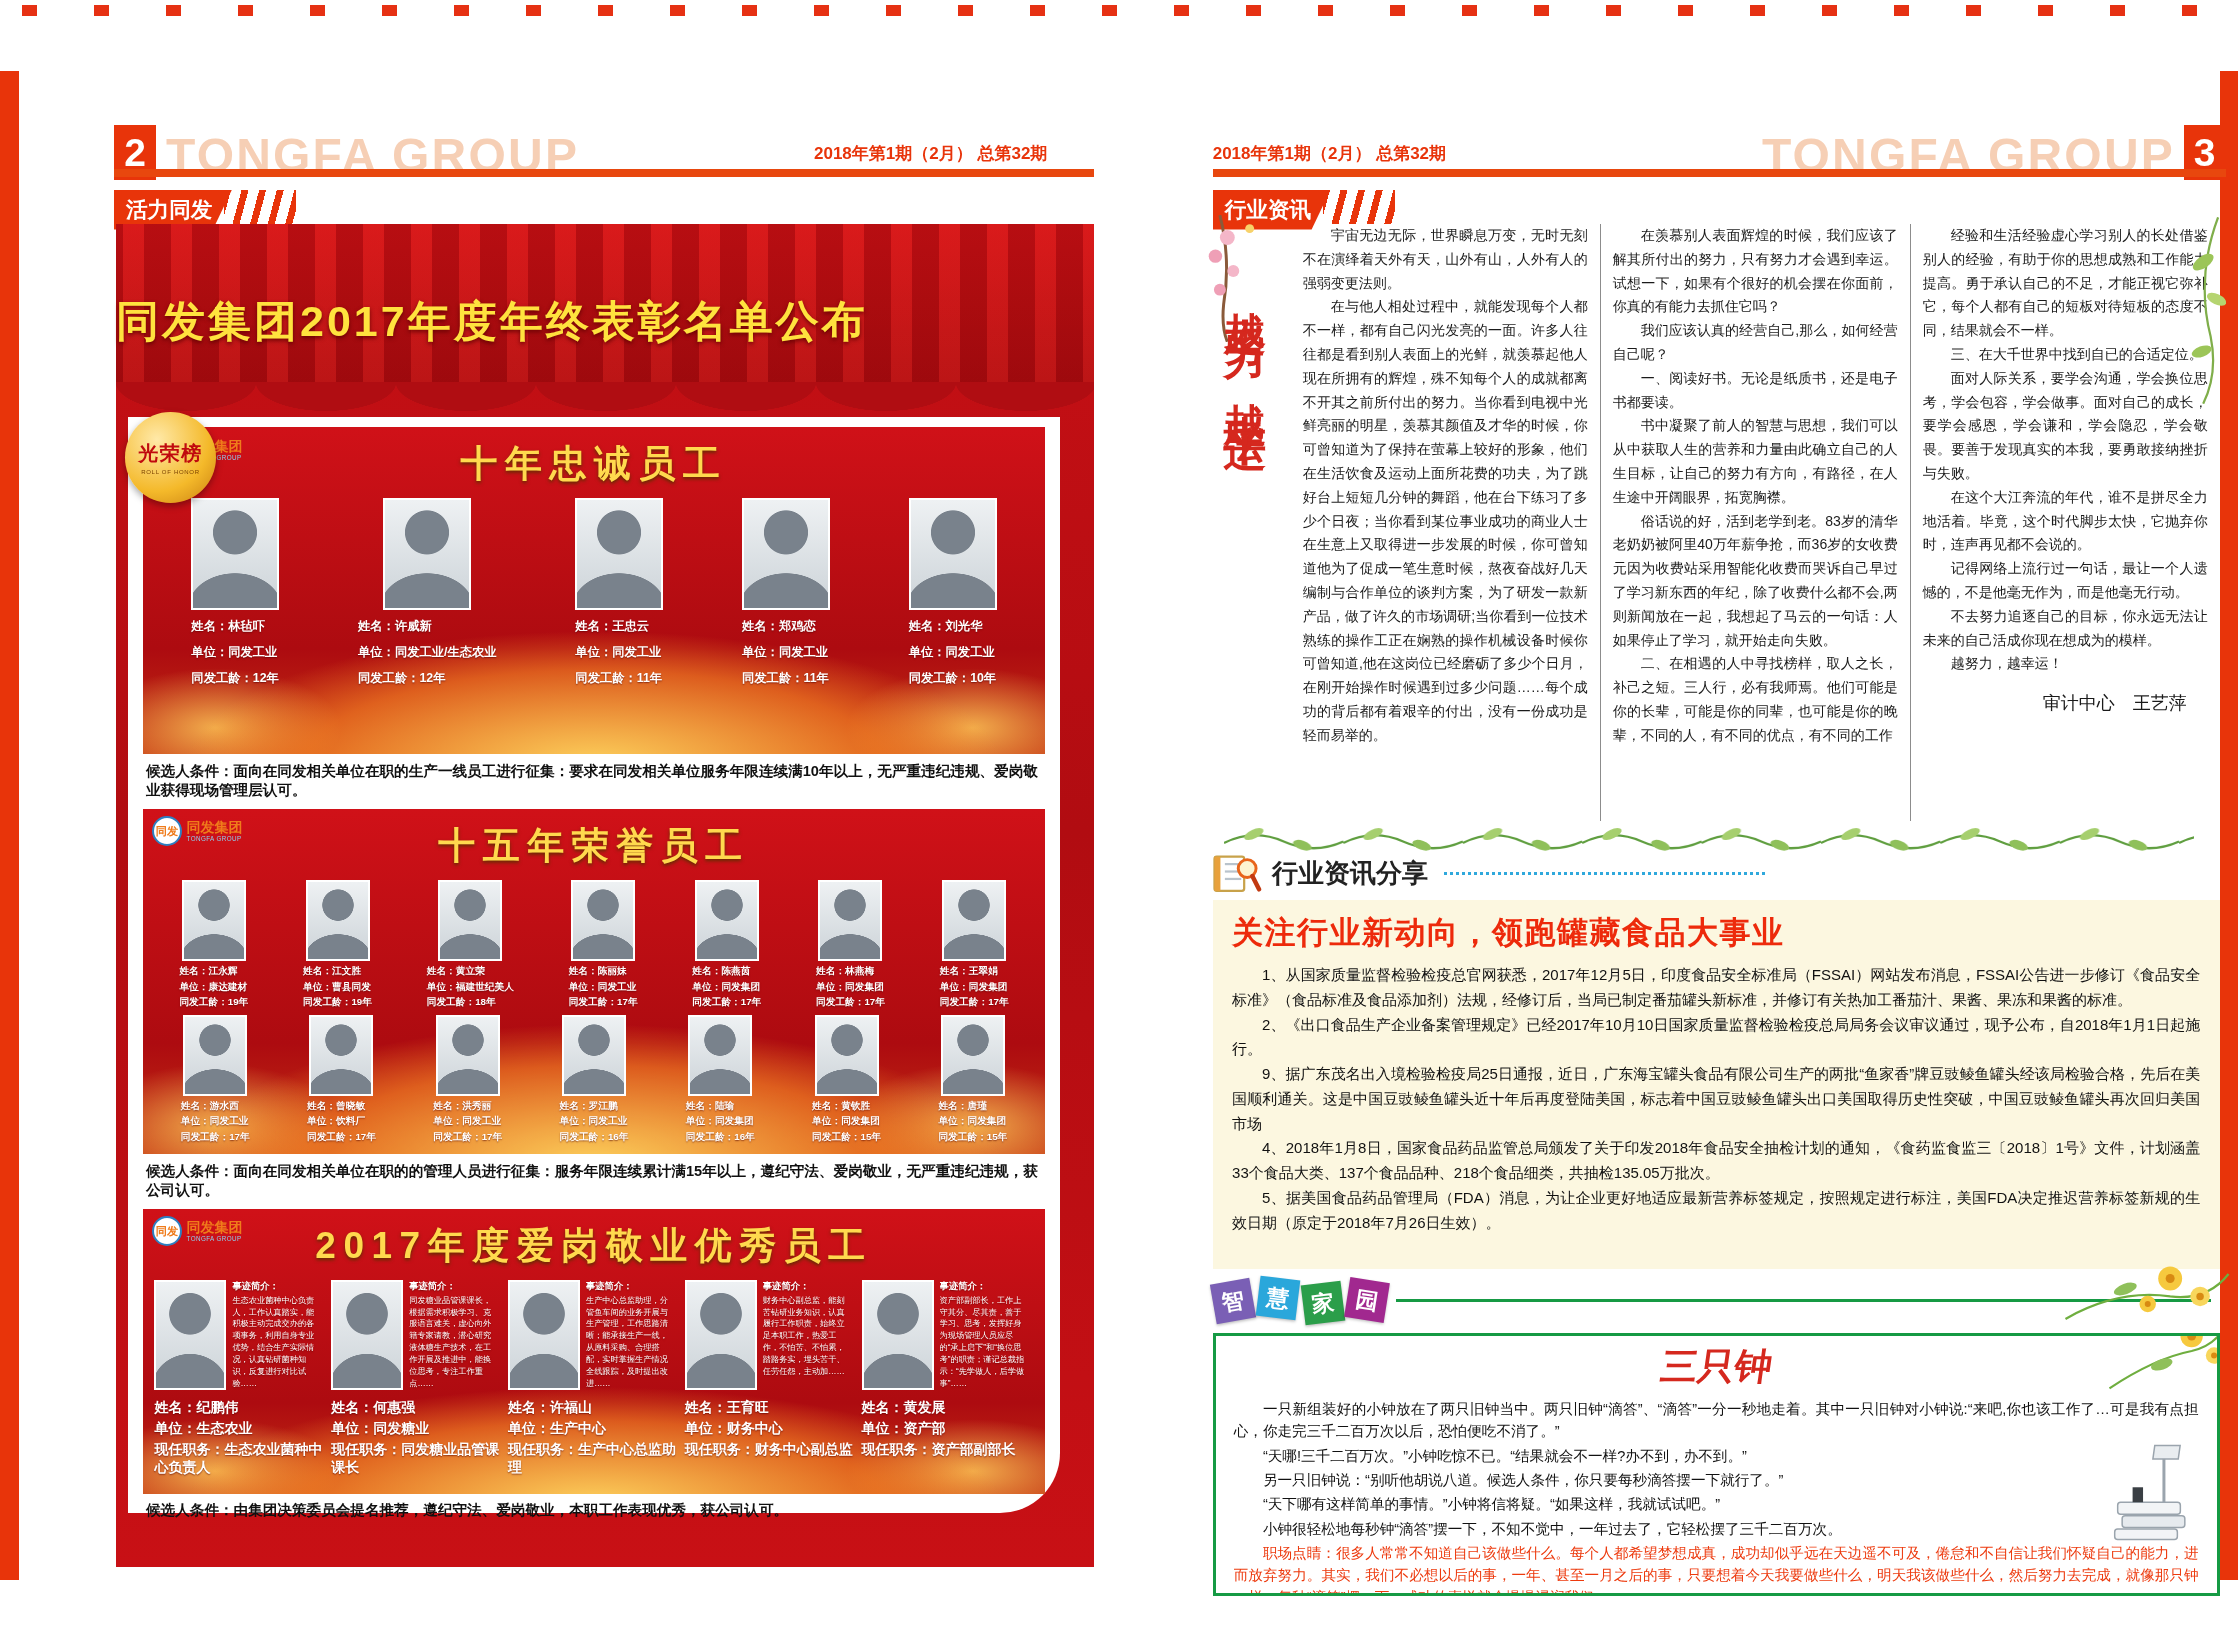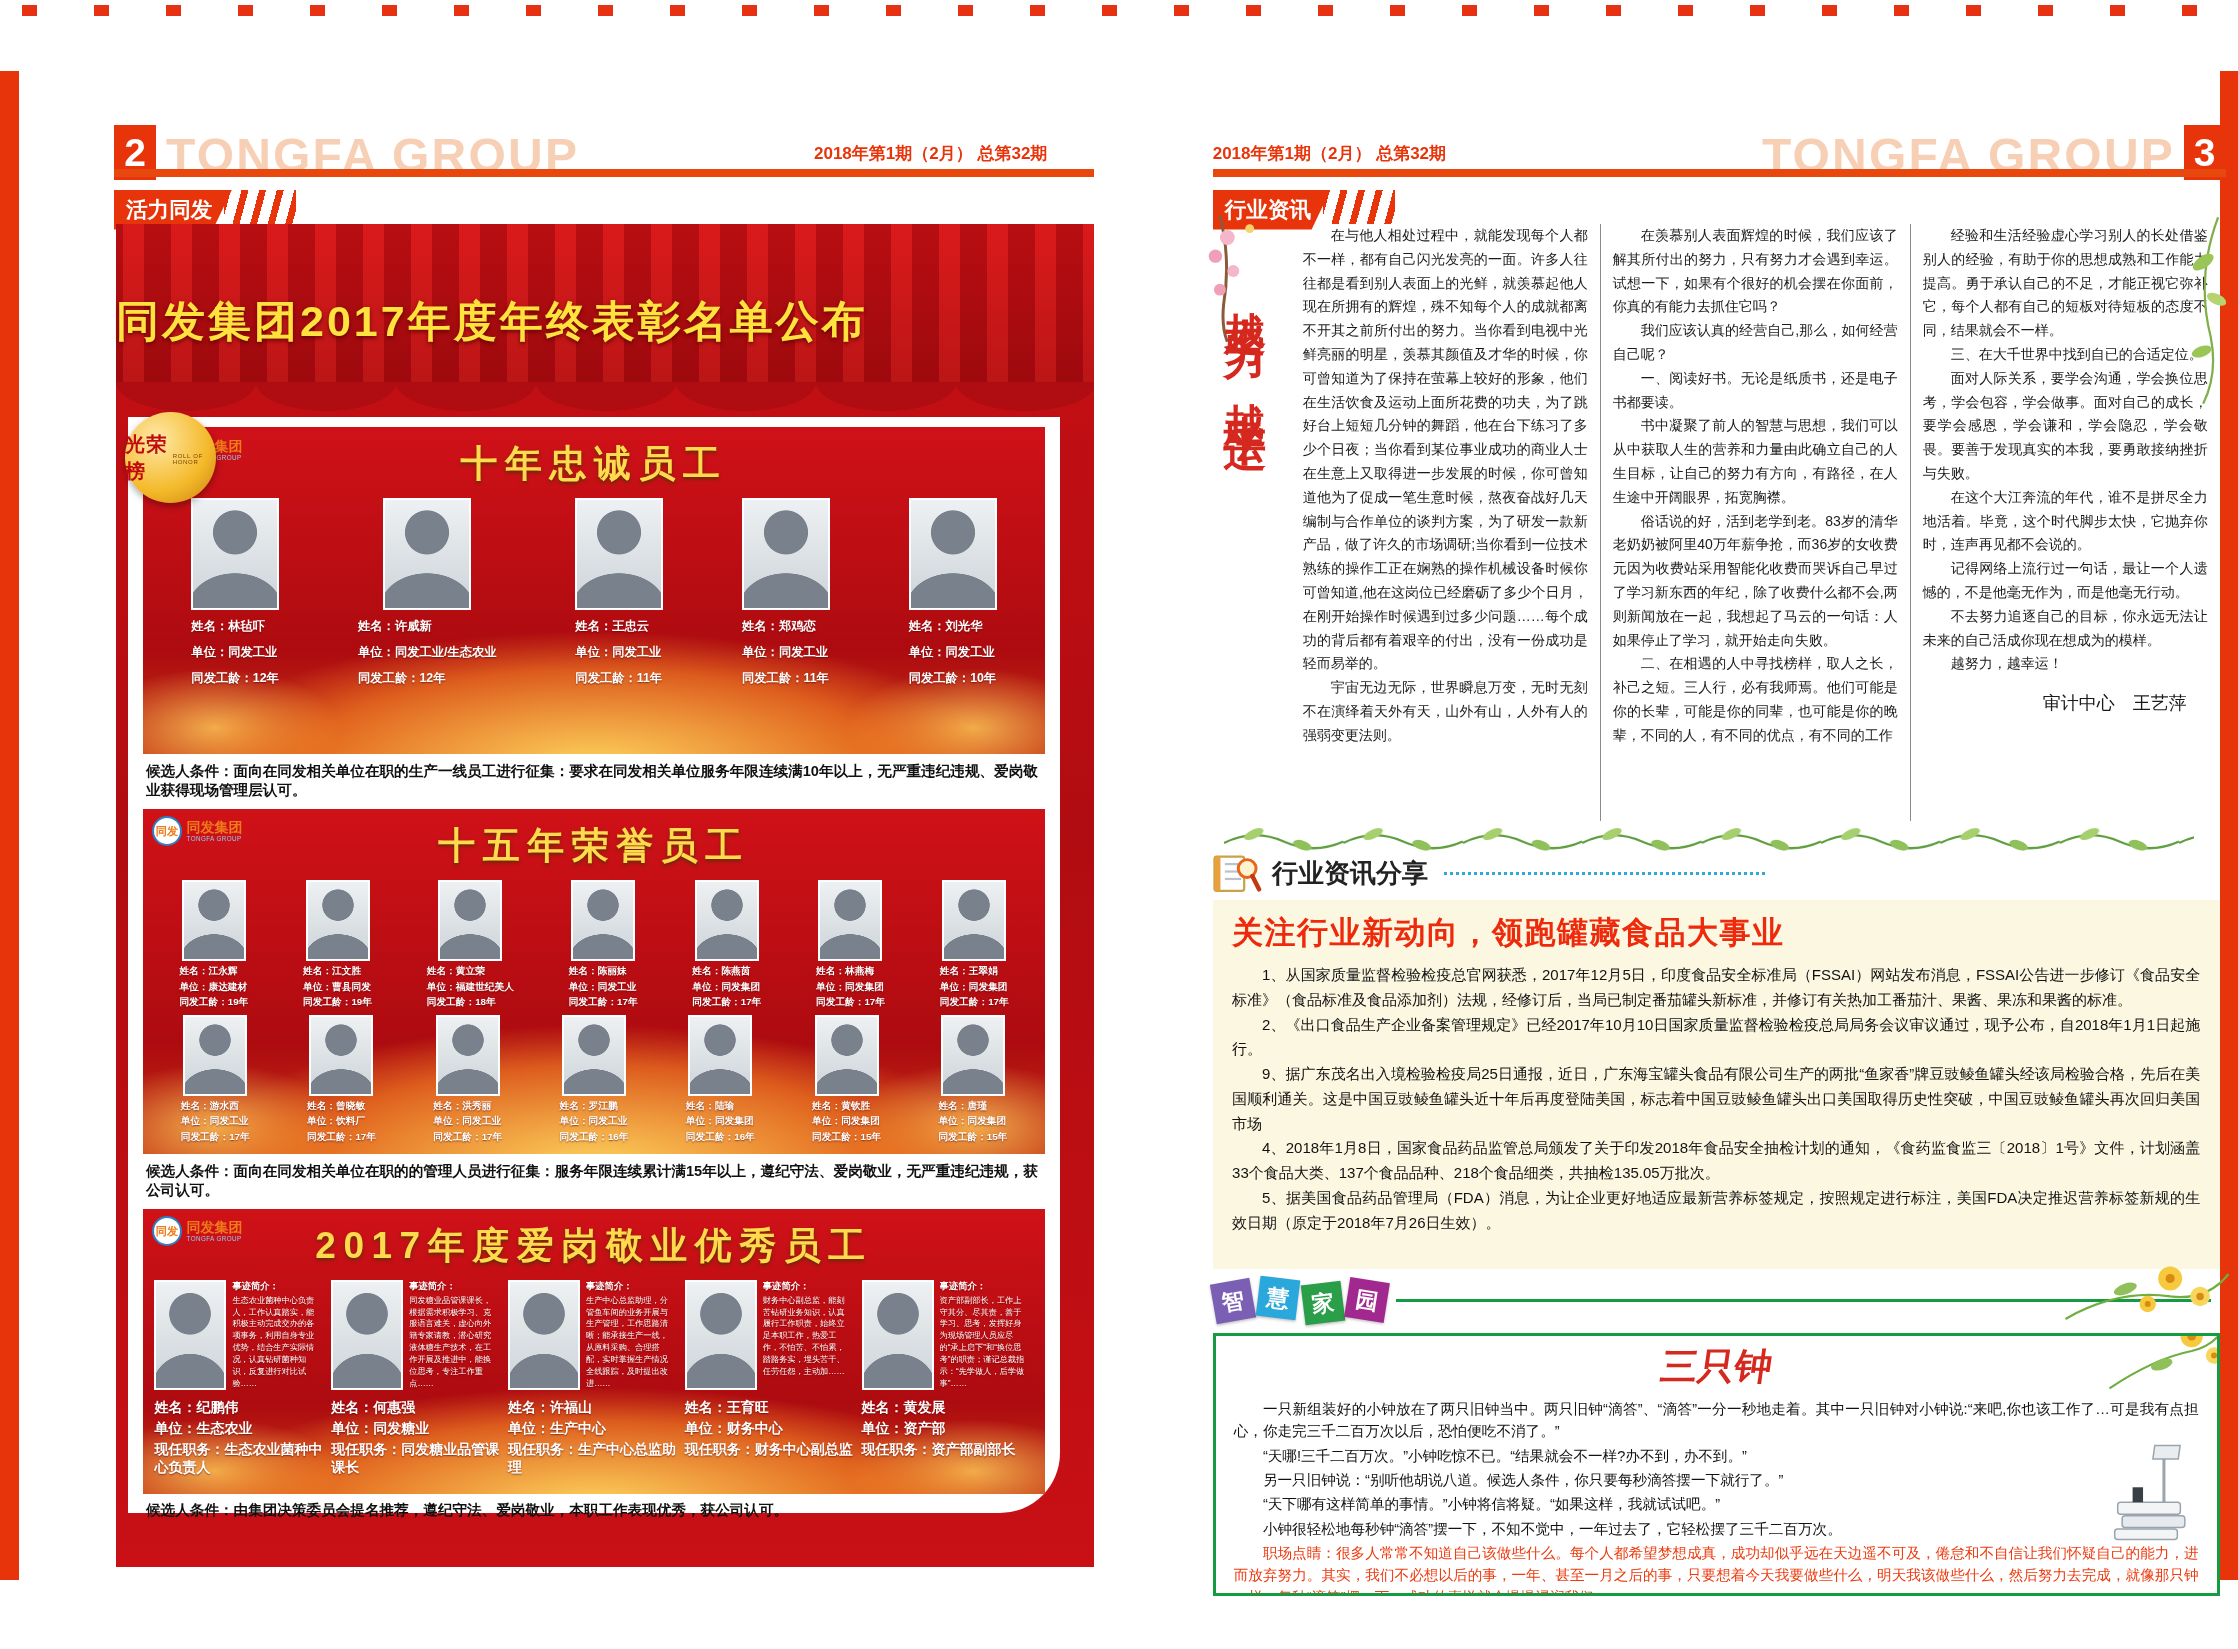--- a/index.html
+++ b/index.html
@@ -39,21 +39,21 @@
   .curtain{position:absolute;top:0;left:0;right:0;height:160px;
     background:repeating-linear-gradient(90deg,rgba(110,0,0,.28) 0 7.5px,rgba(255,70,45,.14) 7.5px 28px,rgba(110,0,0,.28) 28px 48px),
       linear-gradient(180deg,#d41318,#b00d12);}
   .curtain::after{content:"";position:absolute;left:0;right:0;bottom:-28px;height:30px;
     background:radial-gradient(52% 100% at 50% 0%,#b00d12 96%,transparent 97%);
     background-size:140px 30px;background-repeat:repeat-x;}
   .poster-title{position:absolute;top:69px;left:0;right:0;font-size:43px;font-weight:800;
     color:#ffe23e;letter-spacing:3px;text-shadow:0 2.2px 4.5px rgba(90,0,0,.85);z-index:2;}
   .badge{position:absolute;left:9px;top:188px;width:91px;height:91px;border-radius:50%;z-index:4;
     background:radial-gradient(circle at 35% 30%,#ffe9a8,#f4b92a 60%,#c77d10);
-    display:flex;flex-direction:row;align-items:center;justify-content:center;box-shadow:0 3px 7.5px rgba(0,0,0,.35);}
+    display:flex;flex-direction:column;align-items:center;justify-content:center;box-shadow:0 3px 7.5px rgba(0,0,0,.35);}
   .badge b{color:#c00a0e;font-size:20px;font-weight:800;letter-spacing:1.5px;}
   .badge i{color:#7c4300;font-size:6px;font-style:normal;letter-spacing:0.7px;margin-top:2.2px;}
   .poster-white{position:absolute;left:12px;right:34px;top:193px;bottom:54px;background:#fff;
     border-bottom-right-radius:60px;padding:10.4px 15px 6px;box-sizing:border-box;}
 
   .sec-panel{position:relative;box-sizing:border-box;overflow:hidden;padding:9px 9px 4.5px;
     background:radial-gradient(58% 52% at 50% 103%,rgba(255,215,95,.95),rgba(255,150,40,.55) 55%,rgba(255,120,30,0) 78%),
       radial-gradient(20% 26% at 8% 92%,rgba(255,205,90,.8),transparent 70%),
       radial-gradient(20% 26% at 92% 92%,rgba(255,205,90,.8),transparent 70%),
       linear-gradient(180deg,#d01118,#ad0b10 68%,#c33313);}
@@ -415,22 +415,22 @@
       <path d="M20 0 Q 35 60 25 120 Q 22 150 30 170" stroke="#8a5a3a" stroke-width="4" fill="none"></path>
       <circle cx="30" cy="30" r="10" fill="#f4b6c8"></circle>
         <circle cx="14" cy="55" r="9" fill="#ef9fb6"></circle>
       <circle cx="38" cy="75" r="8" fill="#f4b6c8"></circle>
         <circle cx="20" cy="100" r="8" fill="#ef9fb6"></circle>
       <circle cx="60" cy="18" r="6" fill="#f7d26a"></circle>
     </svg>
     <div class="vtitle">越努力，越幸运！</div>
     <div class="cols" id="article-cols">
         <div class="col">
+          <p>宇宙无边无际，世界瞬息万变，无时无刻不在演绎着天外有天，山外有山，人外有人的强弱变更法则。</p>
           <p>在与他人相处过程中，就能发现每个人都不一样，都有自己闪光发亮的一面。许多人往往都是看到别人表面上的光鲜，就羡慕起他人现在所拥有的辉煌，殊不知每个人的成就都离不开其之前所付出的努力。当你看到电视中光鲜亮丽的明星，羡慕其颜值及才华的时候，你可曾知道为了保持在萤幕上较好的形象，他们在生活饮食及运动上面所花费的功夫，为了跳好台上短短几分钟的舞蹈，他在台下练习了多少个日夜；当你看到某位事业成功的商业人士在生意上又取得进一步发展的时候，你可曾知道他为了促成一笔生意时候，熬夜奋战好几天编制与合作单位的谈判方案，为了研发一款新产品，做了许久的市场调研;当你看到一位技术熟练的操作工正在娴熟的操作机械设备时候你可曾知道,他在这岗位已经磨砺了多少个日月，在刚开始操作时候遇到过多少问题……每个成功的背后都有着艰辛的付出，没有一份成功是轻而易举的。</p>
-          <p>宇宙无边无际，世界瞬息万变，无时无刻不在演绎着天外有天，山外有山，人外有人的强弱变更法则。</p>
         </div>
         <div class="col">
           <p>在羡慕别人表面辉煌的时候，我们应该了解其所付出的努力，只有努力才会遇到幸运。试想一下，如果有个很好的机会摆在你面前，你真的有能力去抓住它吗？</p>
           <p>我们应该认真的经营自己,那么，如何经营自己呢？</p>
           <p>一、阅读好书。无论是纸质书，还是电子书都要读。</p>
           <p>书中凝聚了前人的智慧与思想，我们可以从中获取人生的营养和力量由此确立自己的人生目标，让自己的努力有方向，有路径，在人生途中开阔眼界，拓宽胸襟。</p>
           <p>俗话说的好，活到老学到老。83岁的清华老奶奶被阿里40万年薪争抢，而36岁的女收费元因为收费站采用智能化收费而哭诉自己早过了学习新东西的年纪，除了收费什么都不会,两则新闻放在一起，我想起了马云的一句话：人如果停止了学习，就开始走向失败。</p>
           <p>二、在相遇的人中寻找榜样，取人之长，补己之短。三人行，必有我师焉。他们可能是你的长辈，可能是你的同辈，也可能是你的晚辈，不同的人，有不同的优点，有不同的工作</p>
         </div>
         <div class="col">

